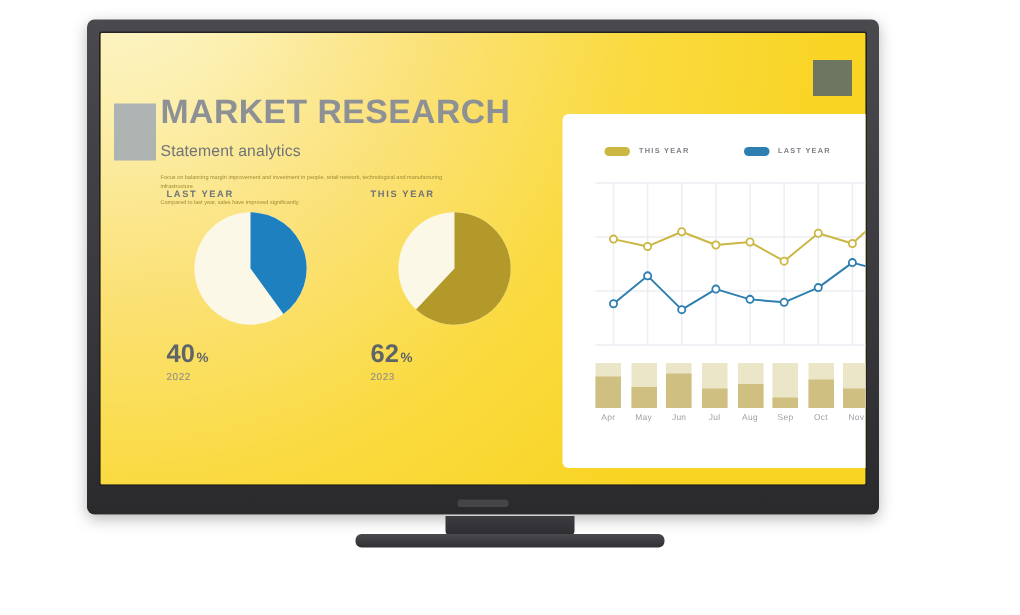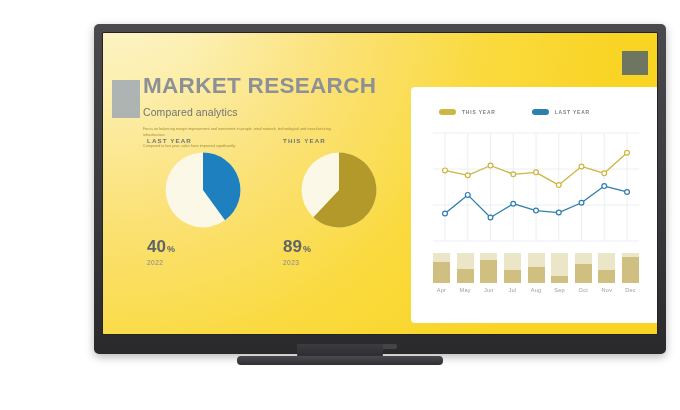--- a/index.html
+++ b/index.html
@@ -8,27 +8,26 @@
     background: #ffffff;
     font-family: "Liberation Sans", sans-serif;
     overflow: hidden;
   }
 
   
   .stage { position: relative; width: 680px; height: 410px; background: #fff; }
 
   .monitor {
     position: absolute;
-    left: 58px; top: 24px;
-    width: 572px; height: 330px;
+    left: 58px; top: 13px;
+    width: 528px; height: 330px;
     background: linear-gradient(180deg,#4a4a4e 0%,#3a3a3e 55%,#2a2a2d 100%);
     border-radius: 5px;
     padding: 9px 9px 20px 9px;
     box-shadow: 0 3px 10px rgba(0,0,0,.28);
-    margin-left: 36px;
   }
   .bezel-inner {
     position: absolute;
     left: 8px; top: 8px; right: 8px; bottom: 19px;
     border: 1px solid #232326;
     border-radius: 2px;
     overflow: hidden;
     background: #111;
   }
   .brand-dot {
@@ -197,21 +196,21 @@
     <div class="bezel-inner">
 
       <div class="slide">
 
         <div class="accent-left"></div>
         <div class="accent-right"></div>
         <div class="side-label">Financial Statement</div>
 
         <div class="left-col">
           <div class="slide-title">MARKET RESEARCH</div>
-          <div class="slide-subtitle">Compared analytics</div>
+          <div class="slide-subtitle">Statement analytics</div>
           <div class="body-copy">
             <p>Focus on balancing margin improvement and investment in people, retail network, technological and manufacturing infrastructure.</p>
             <p>Compared to last year, sales have improved significantly.</p>
           </div>
         </div>
 
         <div class="pies">
 
           <div class="pie-block">
             <div class="pie-cap">LAST YEAR</div>
@@ -229,21 +228,21 @@
 
           <div class="pie-block">
             <div class="pie-cap">THIS YEAR</div>
             <div class="pie-wrap">
               <svg class="pie-svg" viewBox="0 0 100 100">
                 <circle cx="50" cy="50" r="48" fill="#fbf8e8"></circle>
                 <path d="M 50 50 L 50 2 A 48 48 0 1 1 17.14173891542294 84.99049411622775 Z" fill="#b2992a"></path>
               </svg>
             </div>
             <div class="pie-value">
-              <span>89</span><span class="pct">%</span>
+              <span>62</span><span class="pct">%</span>
             </div>
             <div class="pie-year">2023</div>
           </div>
 
         </div>
 
         <div class="card">
 
           <div class="legend">
             <div class="legend-item">

